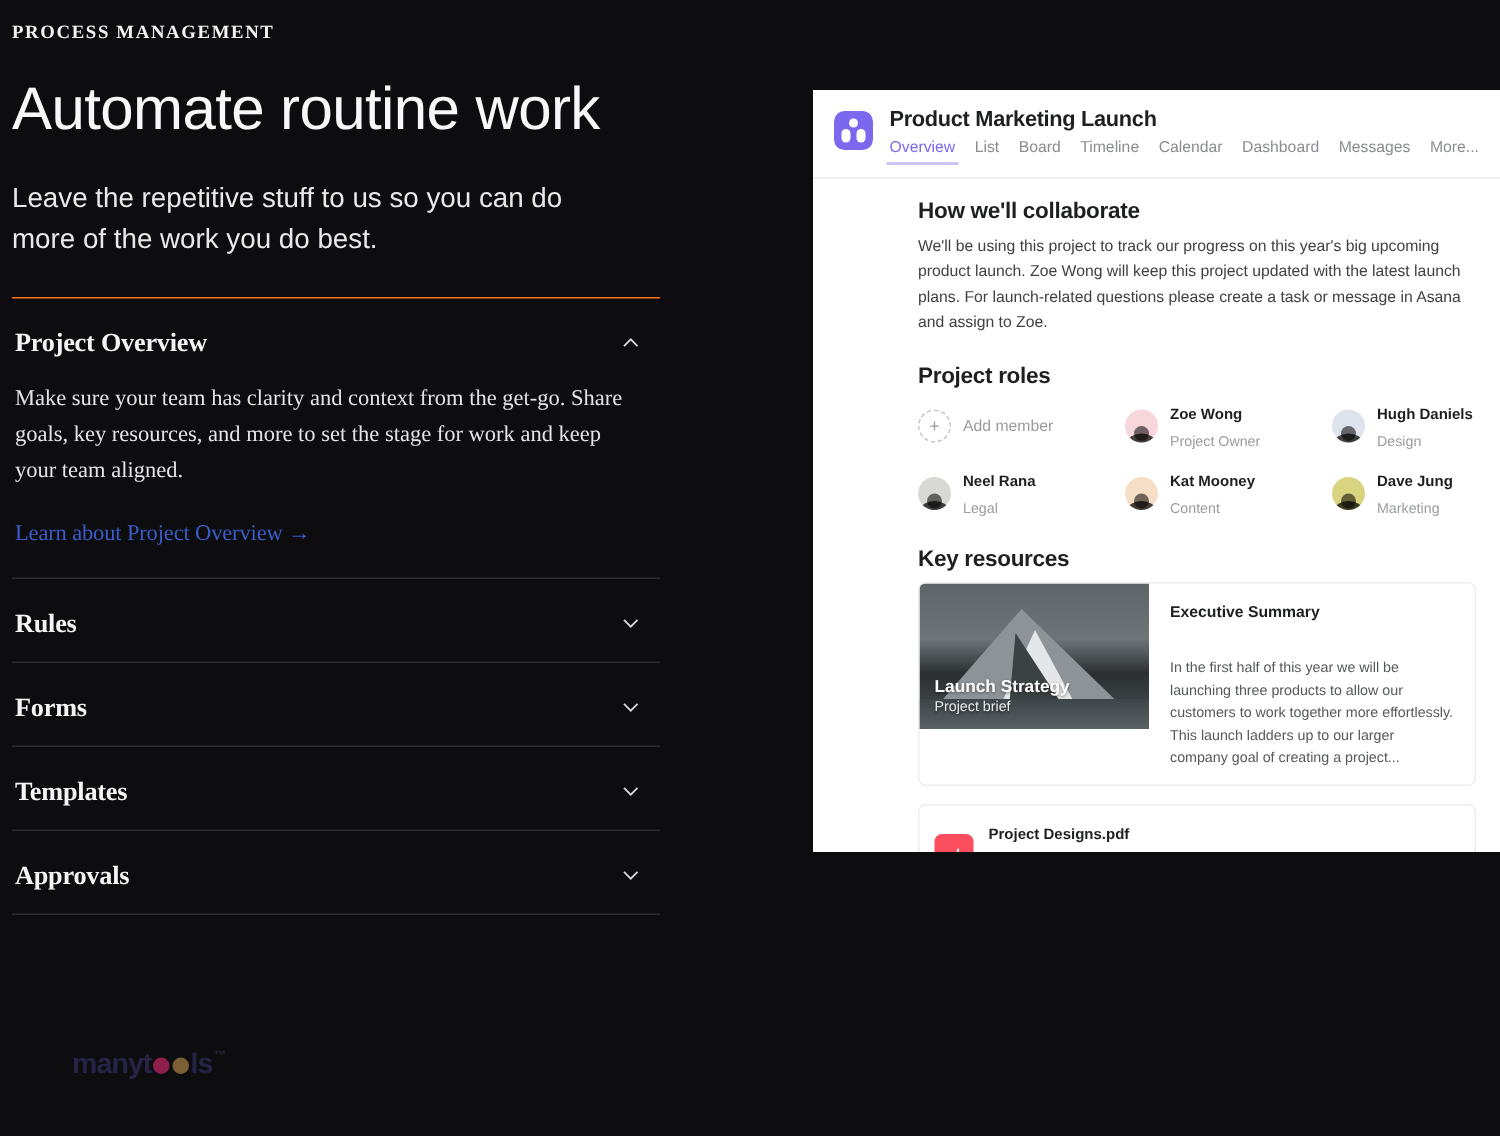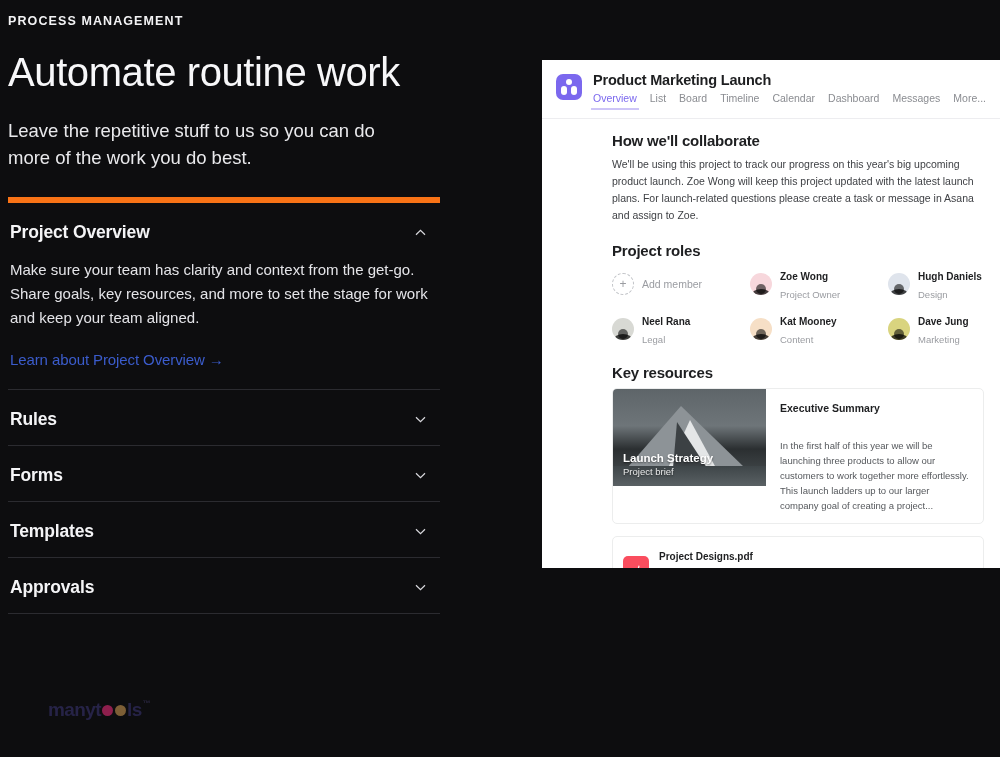--- a/index.html
+++ b/index.html
@@ -20,20 +20,21 @@
     width: 440px;
     padding: 14px 8px 0 8px;
   }
 
   .eyebrow {
     font-size: 12.5px;
     font-weight: bold;
     letter-spacing: 1.1px;
     color: #f2f2f4;
     margin-bottom: 22px;
+    font-family: Liberation Serif, serif;
   }
 
   .hero-title {
     font-size: 40px;
     font-weight: normal;
     color: #f7f7f9;
     letter-spacing: -0.4px;
     line-height: 1.12;
     margin-bottom: 22px;
   }
@@ -43,21 +44,22 @@
     font-weight: normal;
     color: #e9e9ec;
     line-height: 1.46;
     max-width: 410px;
     margin-bottom: 26px;
   }
 
   
   .accordion {
     width: 432px;
-    border-top: 6px solid #f97316;
+    border-top: 1px solid #f97316;
+    font-family: Liberation Serif, serif;
   }
 
   .acc-item { border-bottom: 1px solid #2b2b30; }
 
   .acc-head {
     display: flex;
     align-items: center;
     justify-content: space-between;
     padding: 19px 2px 15px 2px;
     cursor: pointer;

